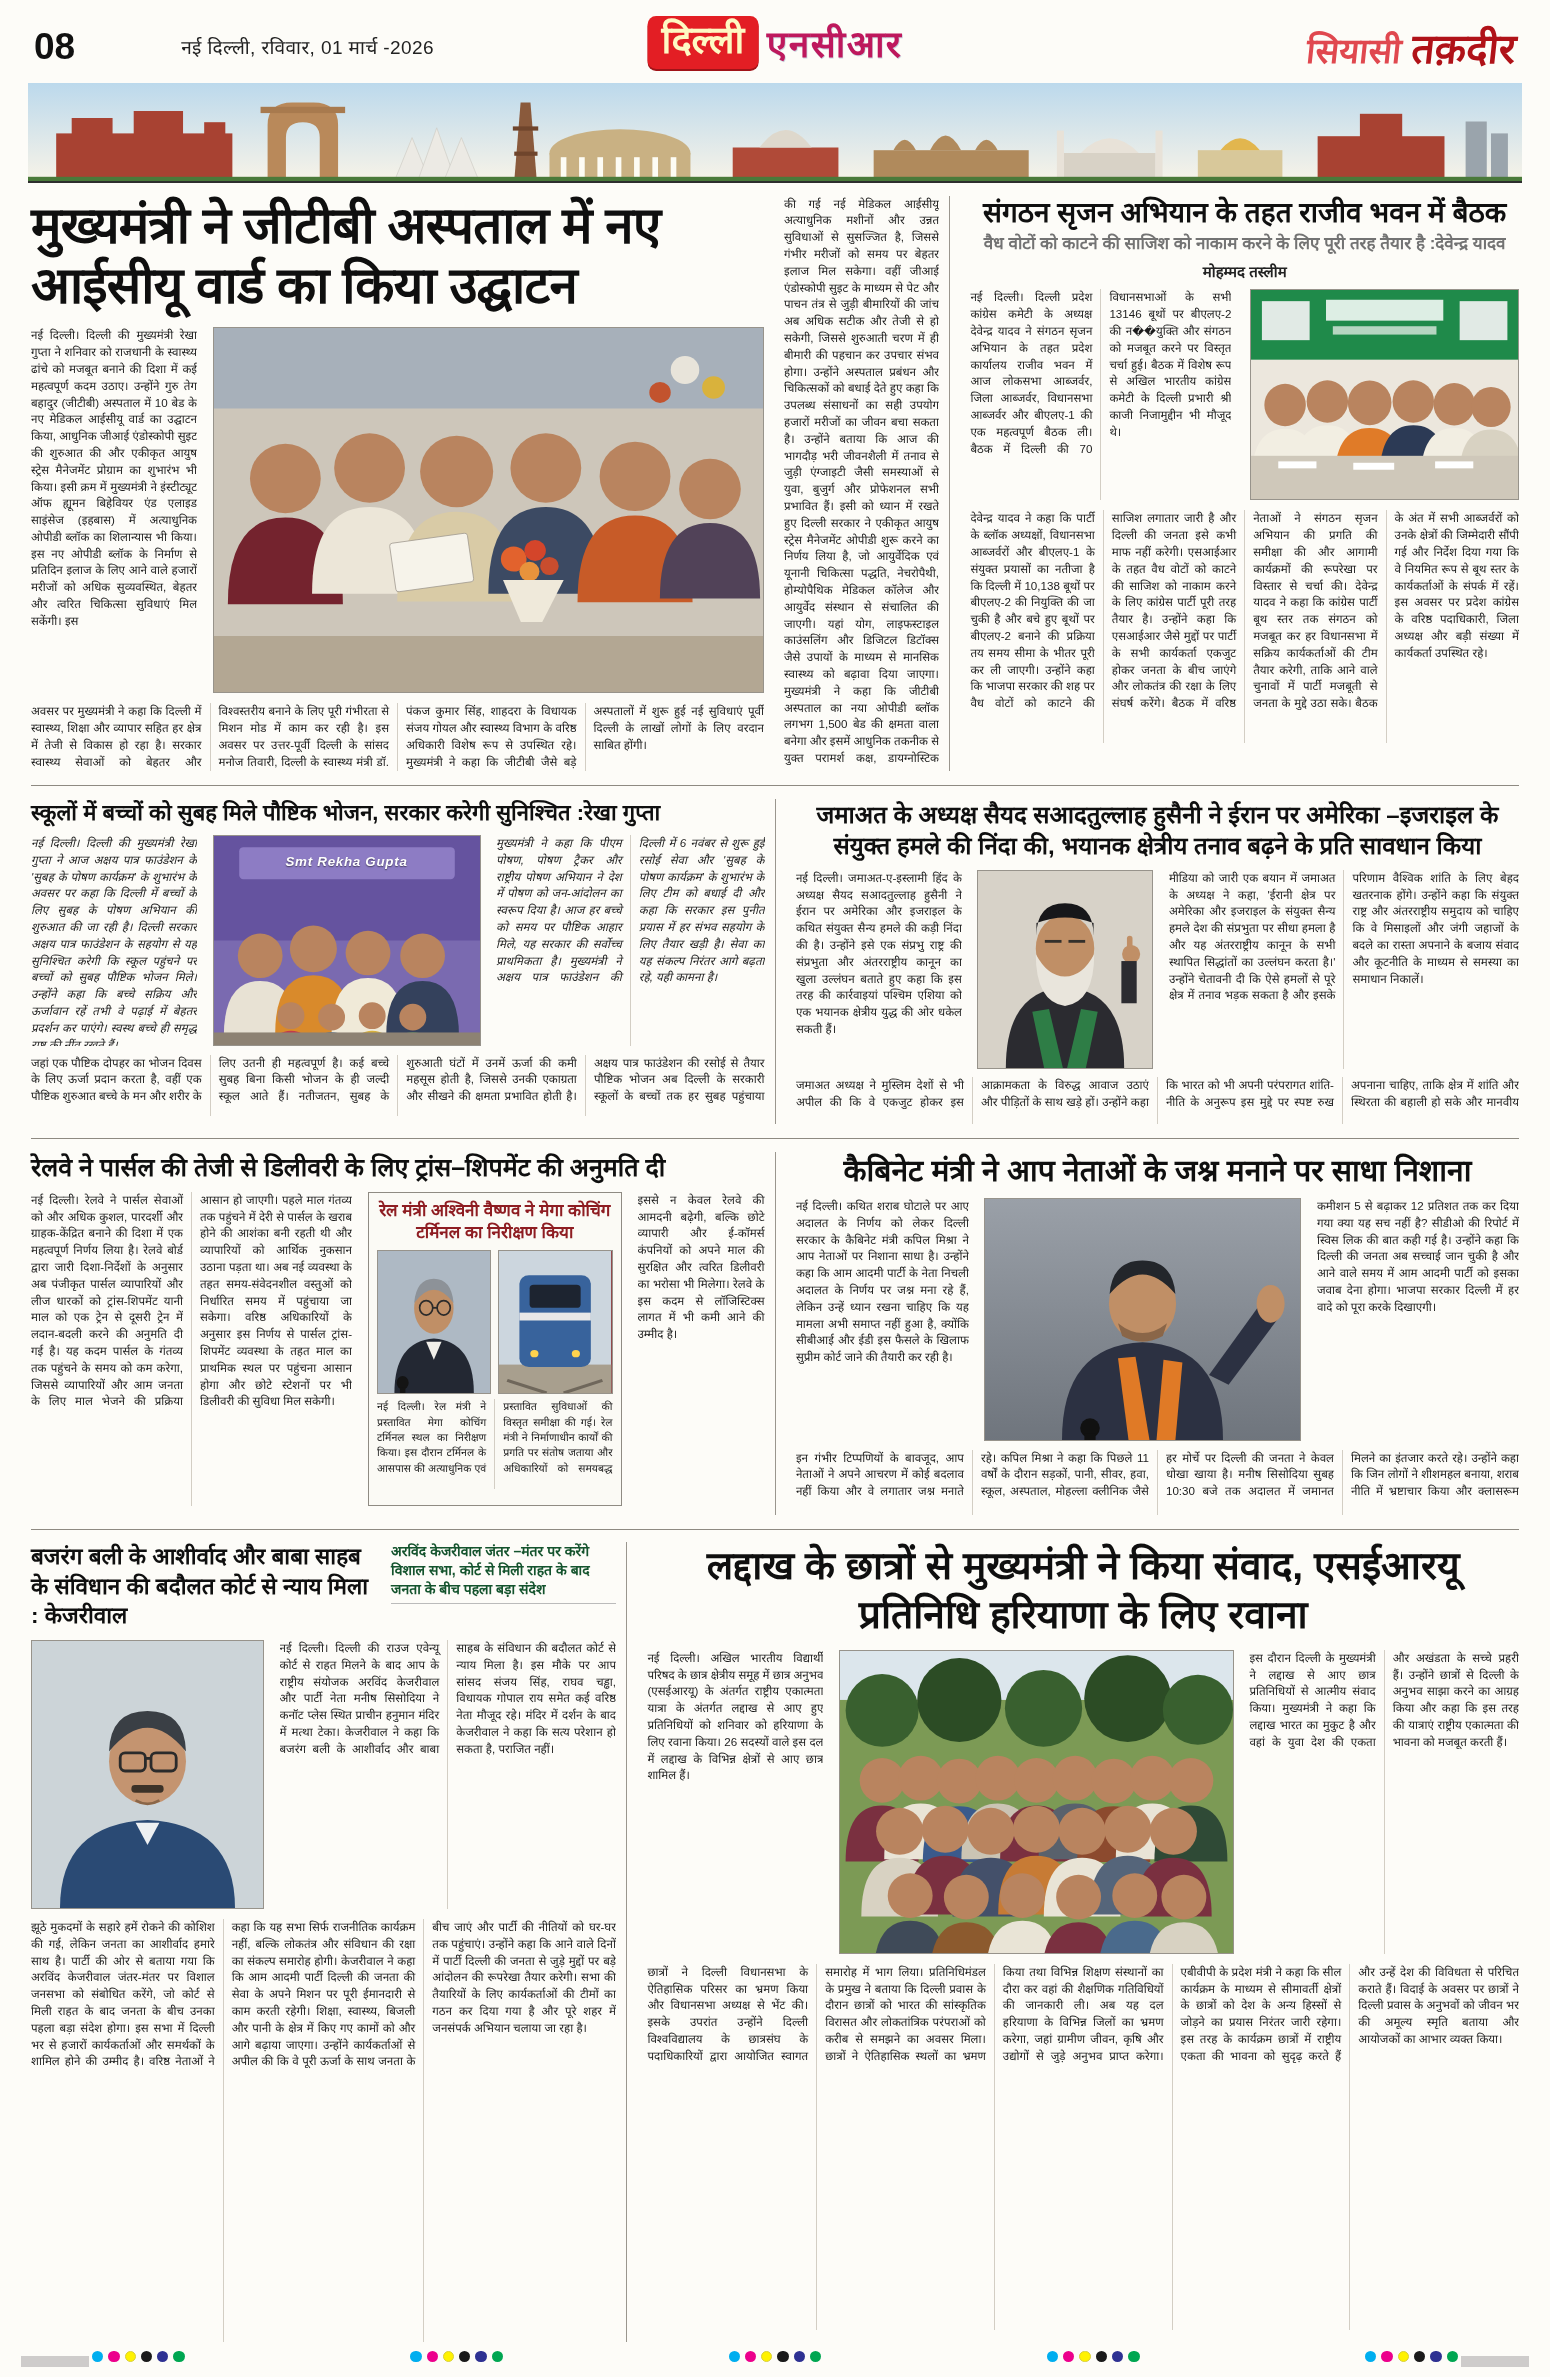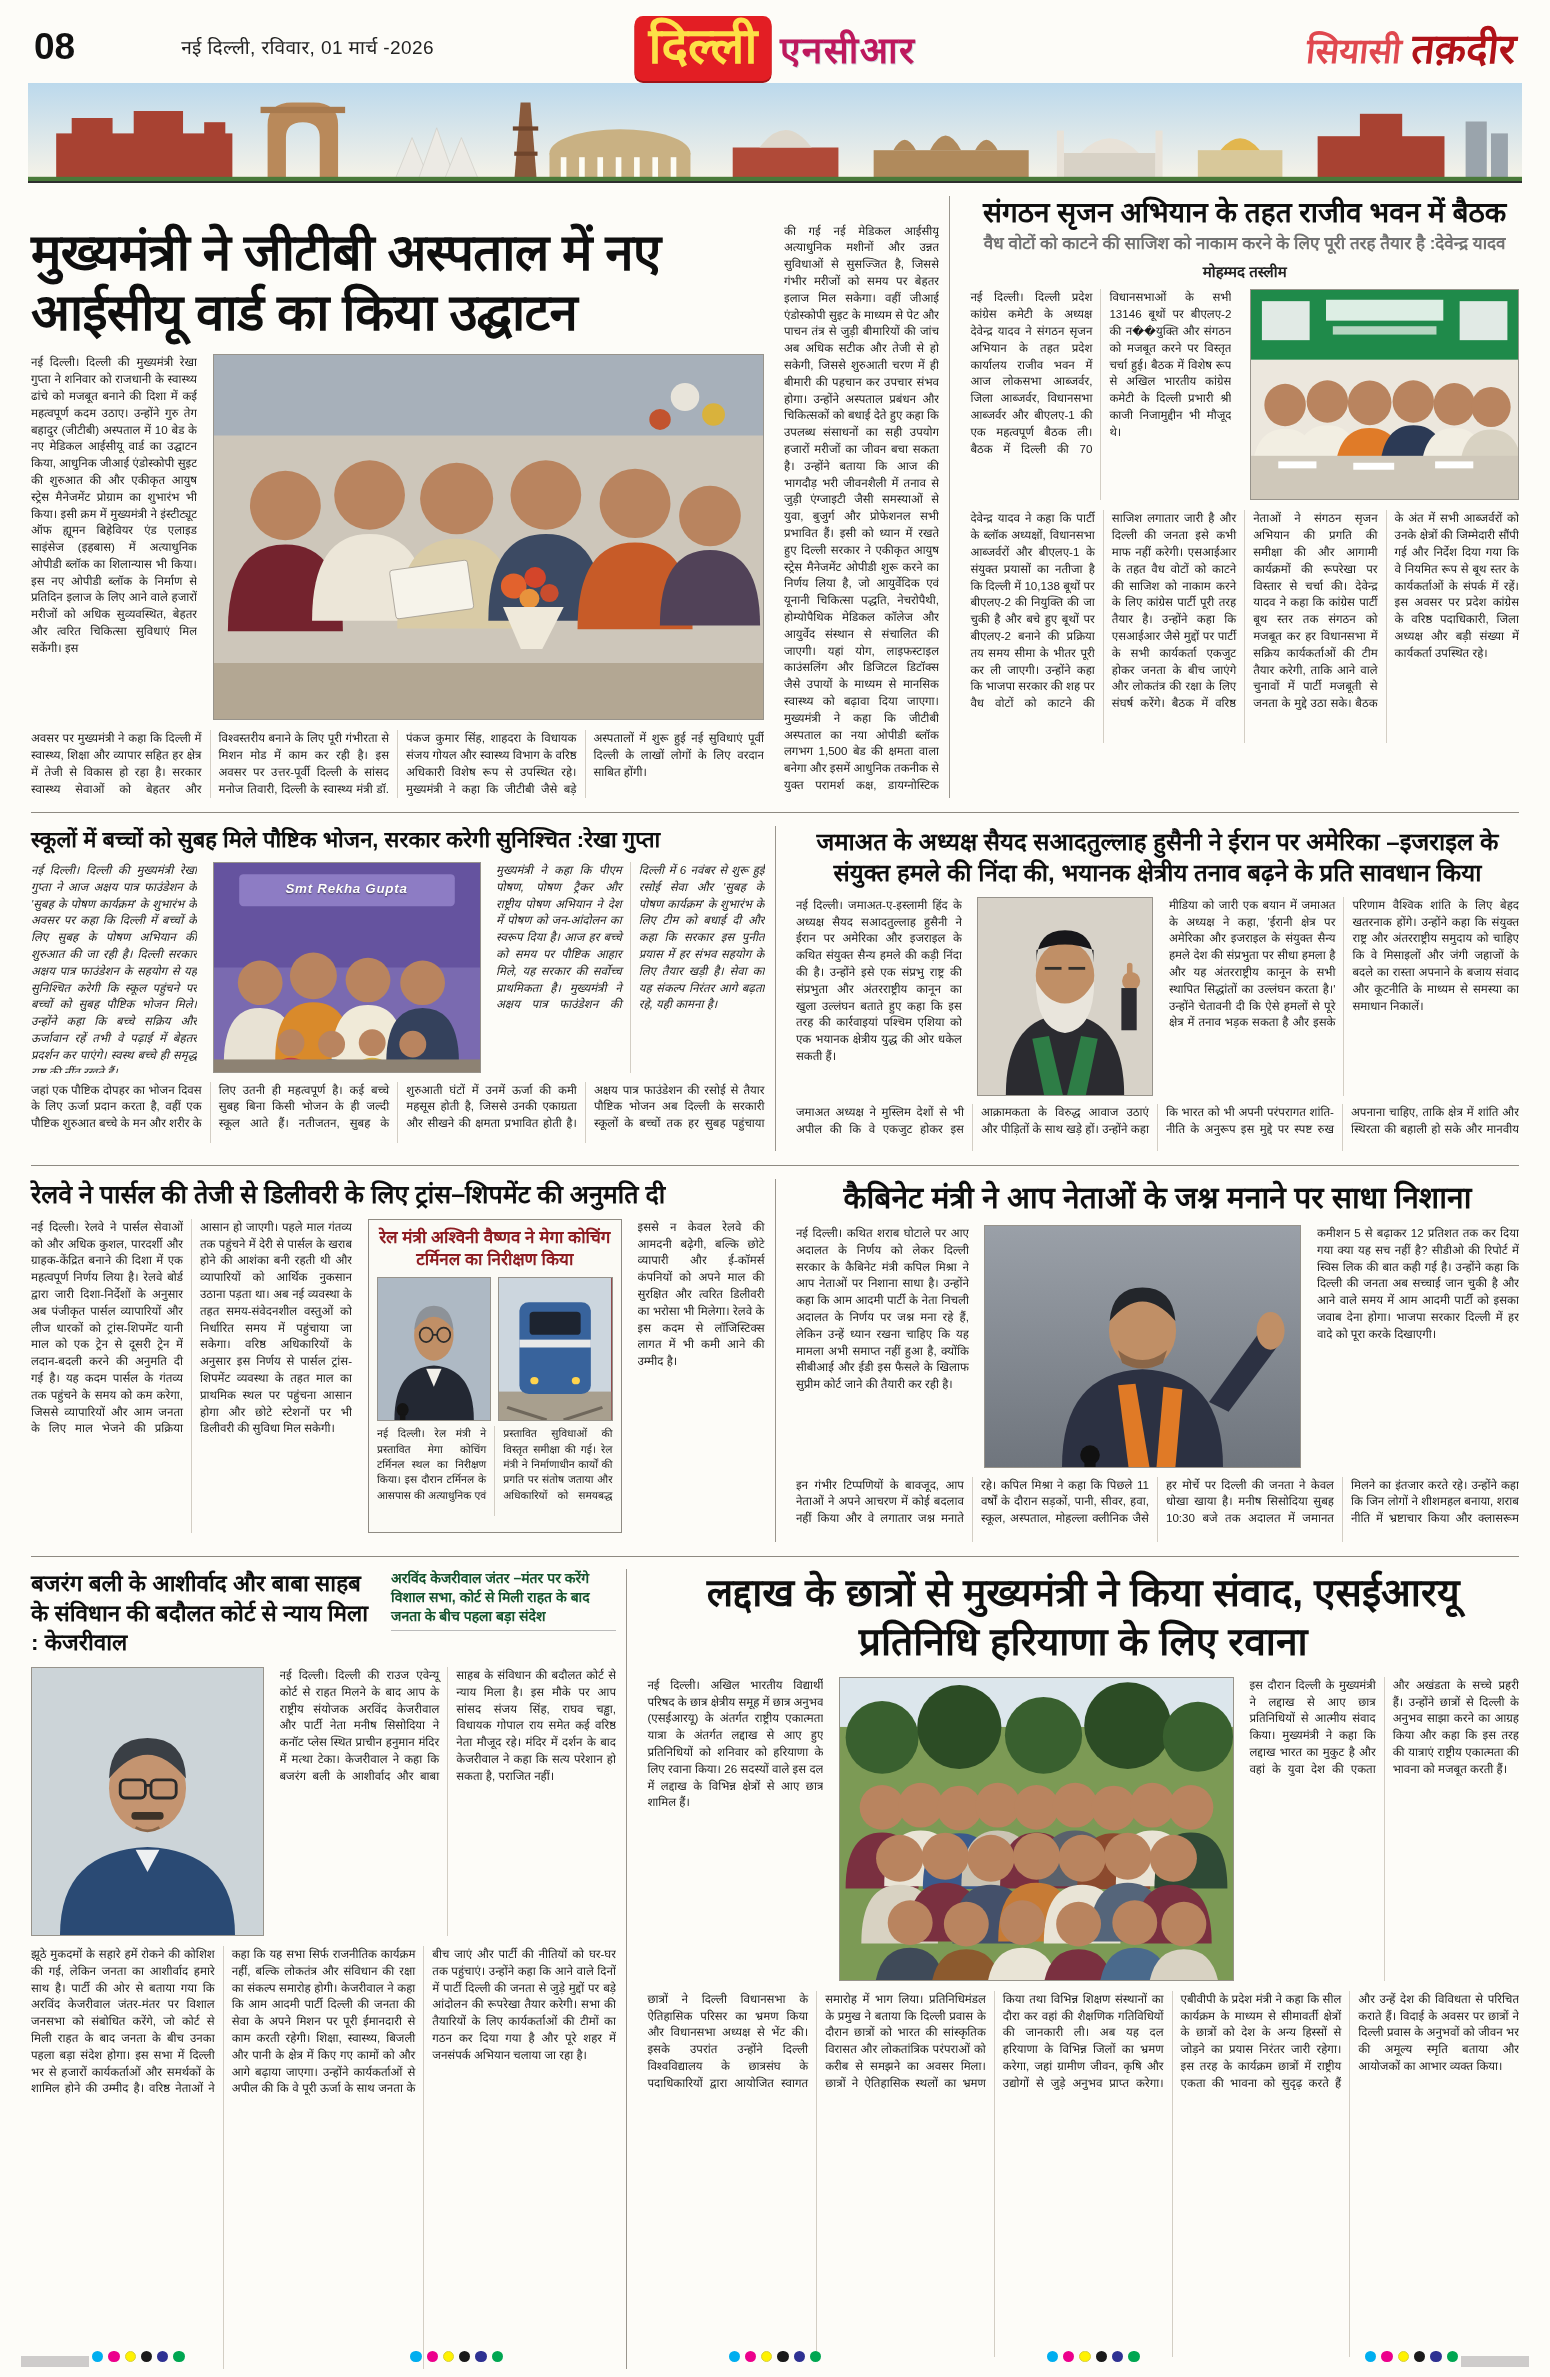--- a/index.html
+++ b/index.html
@@ -4,21 +4,21 @@
 <style>
   * { box-sizing: border-box; margin:0; padding:0; }
   body { background:#e9e7e2; font-family:"Liberation Sans","DejaVu Sans",sans-serif; }
   .page { width:1550px; height:2377px; margin:0 auto; background:#fdfcf8; color:#161616; position:relative; overflow:hidden; }
 
   
   .masthead { display:flex; align-items:center; padding:17px 34px 5.6px; position:relative; height:83px; }
   .pagenum { font-size:37px; font-weight:800; color:#111; }
   .dateline { font-size:19px; color:#222; margin-left:106px; letter-spacing:0.4px; }
   .logo { position:absolute; left:50%; transform:translateX(-50%); top:15.5px; display:flex; align-items:center; gap:8.5px; }
-  .logo-delhi { background:#e31e24; color:#fde047; font-weight:800; font-size:50px; line-height:1; padding:5.6px 14px 10px; border-radius:8.5px; box-shadow:0 2.1px 0 #a01318; }
+  .logo-delhi { background:#e31e24; color:#fef9c3; font-weight:800; font-size:38px; line-height:1; padding:5.6px 14px 10px; border-radius:8.5px; box-shadow:0 2.1px 0 #a01318; }
   .logo-ncr { color:#be185d; font-weight:700; font-size:37px; letter-spacing:1.4px; text-shadow:0.7px 0.7px 0 #c9d4de; }
   .tagline { margin-left:auto; transform:skewX(-6deg); white-space:nowrap; }
   .tagline .w1 { color:#e0484f; font-weight:800; font-size:35px; margin-right:10px; }
   .tagline .w2 { color:#b01218; font-weight:800; font-size:41px; }
 
   
   .banner { margin:0 28px; height:100px; border-bottom:2.1px solid #2e2e2e; }
   .banner svg { display:block; width:100%; height:100%; }
 
   
@@ -48,21 +48,21 @@
   .byline { text-align:center; font-weight:700; font-size:15px; margin:5.6px 0 8.5px; color:#222; }
   .nut-h { font-size:22px; font-weight:800; line-height:1.25; }
   .jam-h { font-size:24px; font-weight:800; line-height:1.3; }
   .rail-h { font-size:25px; font-weight:800; line-height:1.25; }
   .cab-h { font-size:30px; font-weight:800; line-height:1.25; }
   .kej-h { font-size:22.5px; font-weight:800; line-height:1.3; }
   .kej-sub { font-weight:700; font-size:14px; line-height:1.35; color:#14532d; border-bottom:0.7px solid #bbb; padding-bottom:4.2px; }
   .lad-h { font-size:39px; font-weight:800; line-height:1.25; }
 
   
-  .lead-grid { display:grid; grid-template-columns:733px 1fr; gap:20px;margin-top:27px; }
+  .lead-grid { display:grid; grid-template-columns:733px 1fr; gap:20px; }
   .lead-mid { display:grid; grid-template-columns:166px 1fr; gap:15.5px; height:366px; }
   .lead-bottom { height:68px; margin-top:10px; }
   .lead-right { height:572px; }
 
   .cong-a { display:grid; grid-template-columns:261px 1fr; gap:18.3px; height:211px; margin-top:8.5px; }
   .cong-b { height:233px; margin-top:10px; }
 
   .nut-a { display:grid; grid-template-columns:166px 268px 1fr; gap:15.5px; height:211px; margin-top:8.5px;font-style:italic; }
   .nut-b { height:61px; margin-top:8.5px; }
 

